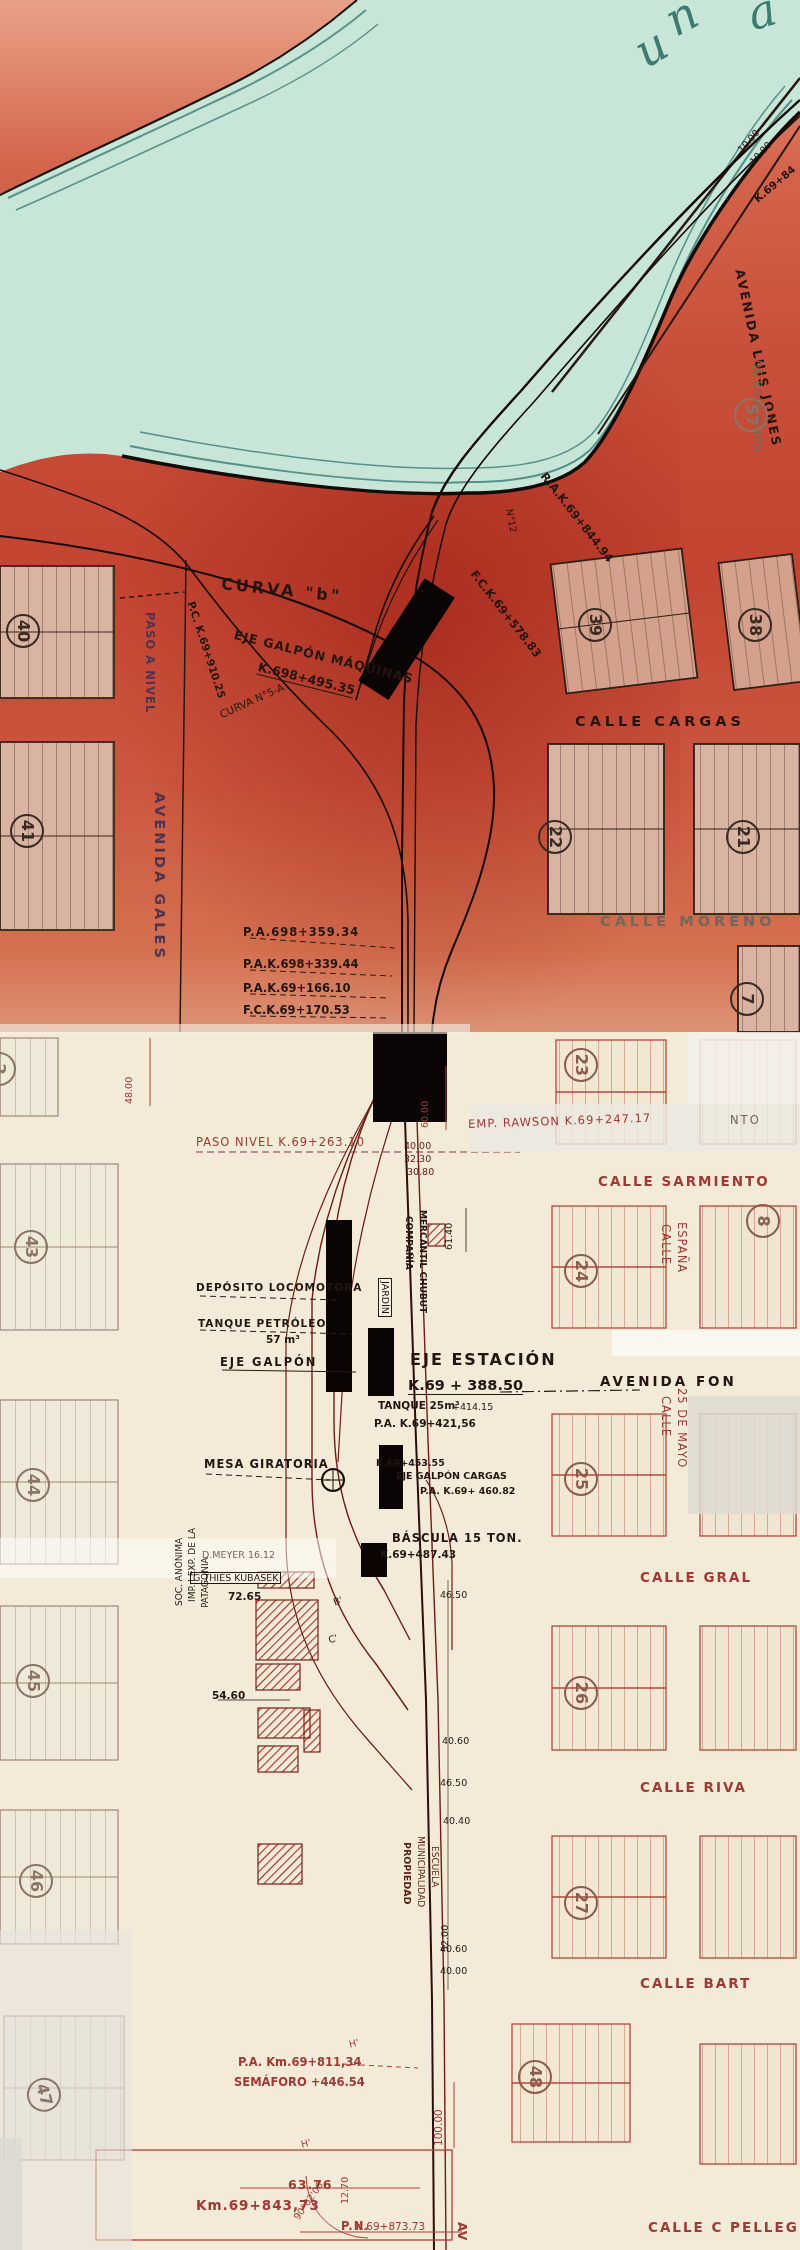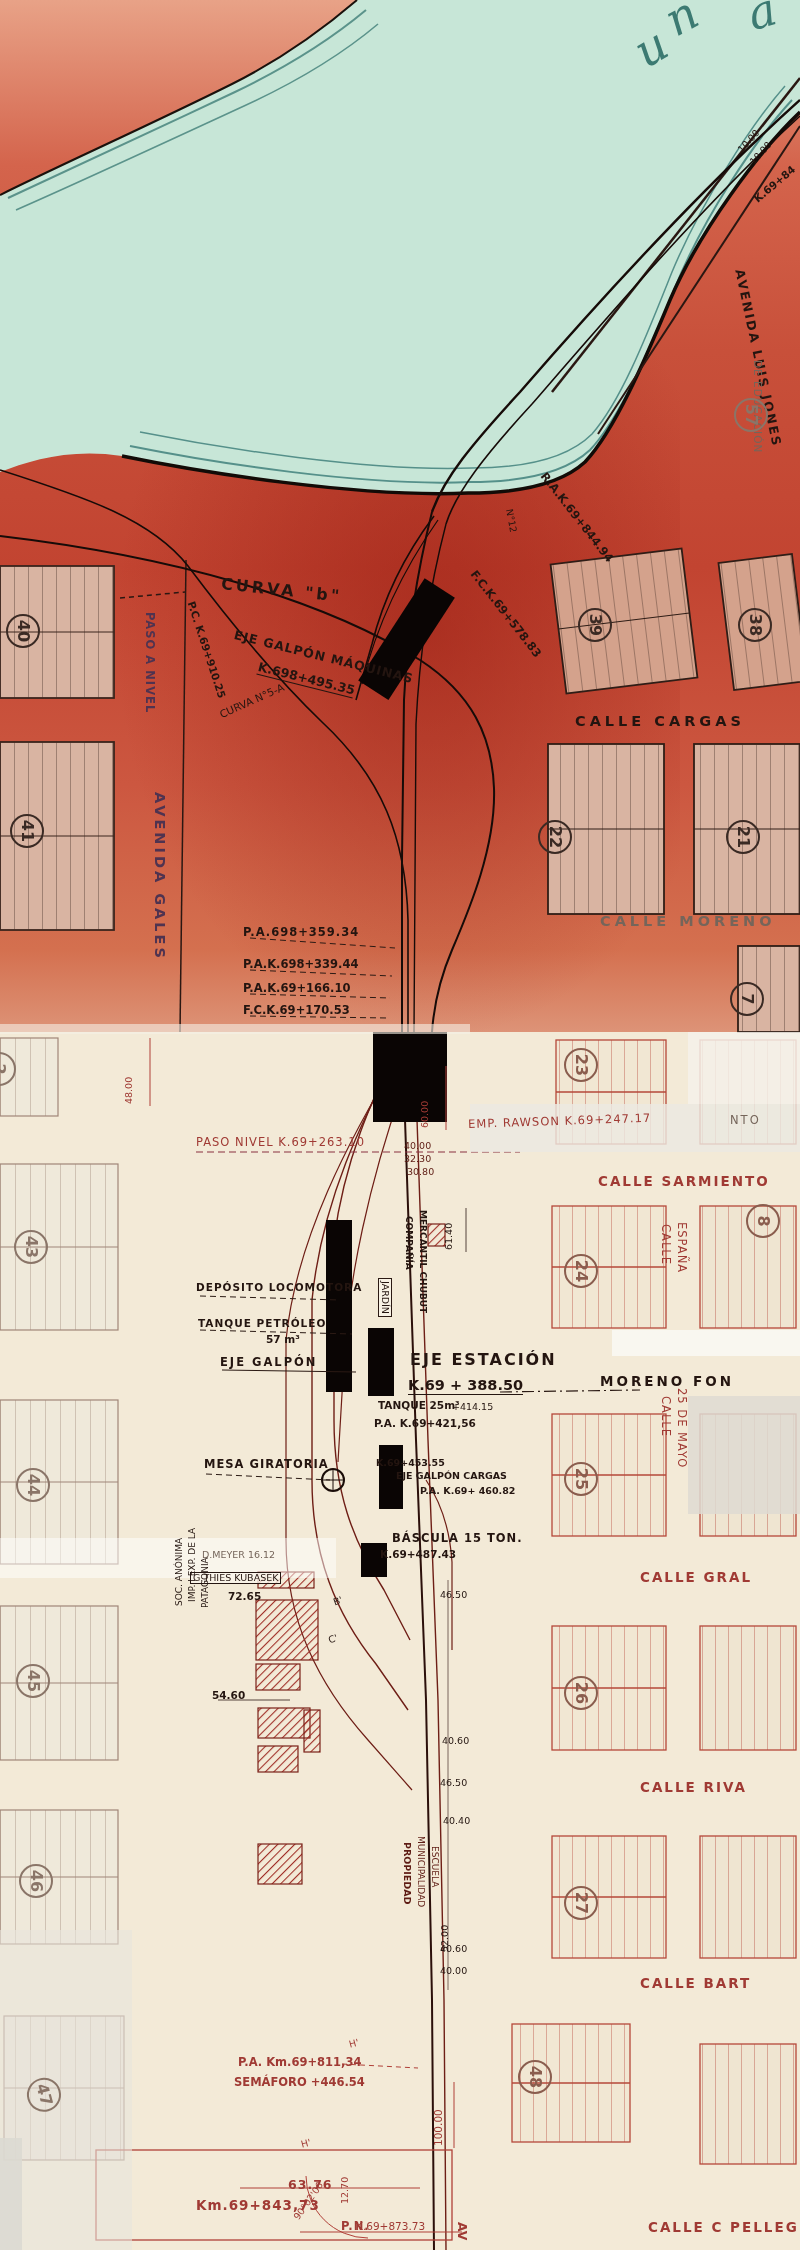--- a/index.html
+++ b/index.html
@@ -312,21 +312,21 @@
       <span class="lbl s8 cInk vert bold" style="left: 404px; top: 1216px;">COMPAÑÍA</span>
       <span class="lbl s8 cInk vert bold" style="left: 418px; top: 1210px;">MERCANTIL CHUBUT</span>
       <span class="lbl s9 cInk vert wbox" style="left: 378px; top: 1278px;">JARDÍN</span>
       <span class="lbl s9 cInk vup" style="left: 454px; top: 1250px;">61.40</span>
       <span class="lbl s10 cInk sp1 bold" style="left: 196px; top: 1282px;">DEPÓSITO LOCOMOTORA</span>
       <span class="lbl s10 cInk sp1 bold" style="left: 198px; top: 1318px;">TANQUE PETRÓLEO</span>
       <span class="lbl s10 cInk bold" style="left: 266px; top: 1334px;">57 m³</span>
       <span class="lbl s11 cInk sp2 bold" style="left: 220px; top: 1356px;">EJE GALPÓN</span>
       <span class="lbl s15 cInk sp2 bold" style="left: 410px; top: 1352px;">EJE ESTACIÓN</span>
       <span class="lbl s14 cInk ul bold" style="left: 408px; top: 1378px;">K.69 + 388.50</span>
-      <span class="lbl s13 cInk sp3 bold" style="left: 600px; top: 1374px;">MORENO FON</span>
+      <span class="lbl s13 cInk sp3 bold" style="left: 600px; top: 1374px;">AVENIDA FON</span>
       <span class="lbl s10 cInk bold" style="left: 378px; top: 1400px;">TANQUE 25m³</span>
       <span class="lbl s9 cInk" style="left: 452px; top: 1402px;">+414.15</span>
       <span class="lbl s10 cInk bold" style="left: 374px; top: 1418px;">P.A. K.69+421,56</span>
       <span class="lbl s11 cRed vert sp1" style="left: 660px; top: 1396px;">CALLE</span>
       <span class="lbl s11 cRed vert sp1" style="left: 676px; top: 1388px;">25 DE MAYO</span>
       <span class="lbl blk blkRed" style="left: 598px; top: 1462px; transform: rotate(90deg);">25</span>
       <span class="lbl s9 cInk bold" style="left: 376px; top: 1458px;">K.69+453.55</span>
       <span class="lbl s9 cInk bold" style="left: 396px; top: 1471px;">EJE GALPÓN CARGAS</span>
       <span class="lbl s9 cInk bold" style="left: 396px; top: 1486px; margin-left: 24px;">P.A. K.69+ 460.82</span>
       <span class="lbl s11 cInk sp1 bold" style="left: 204px; top: 1458px;">MESA GIRATORIA</span>

